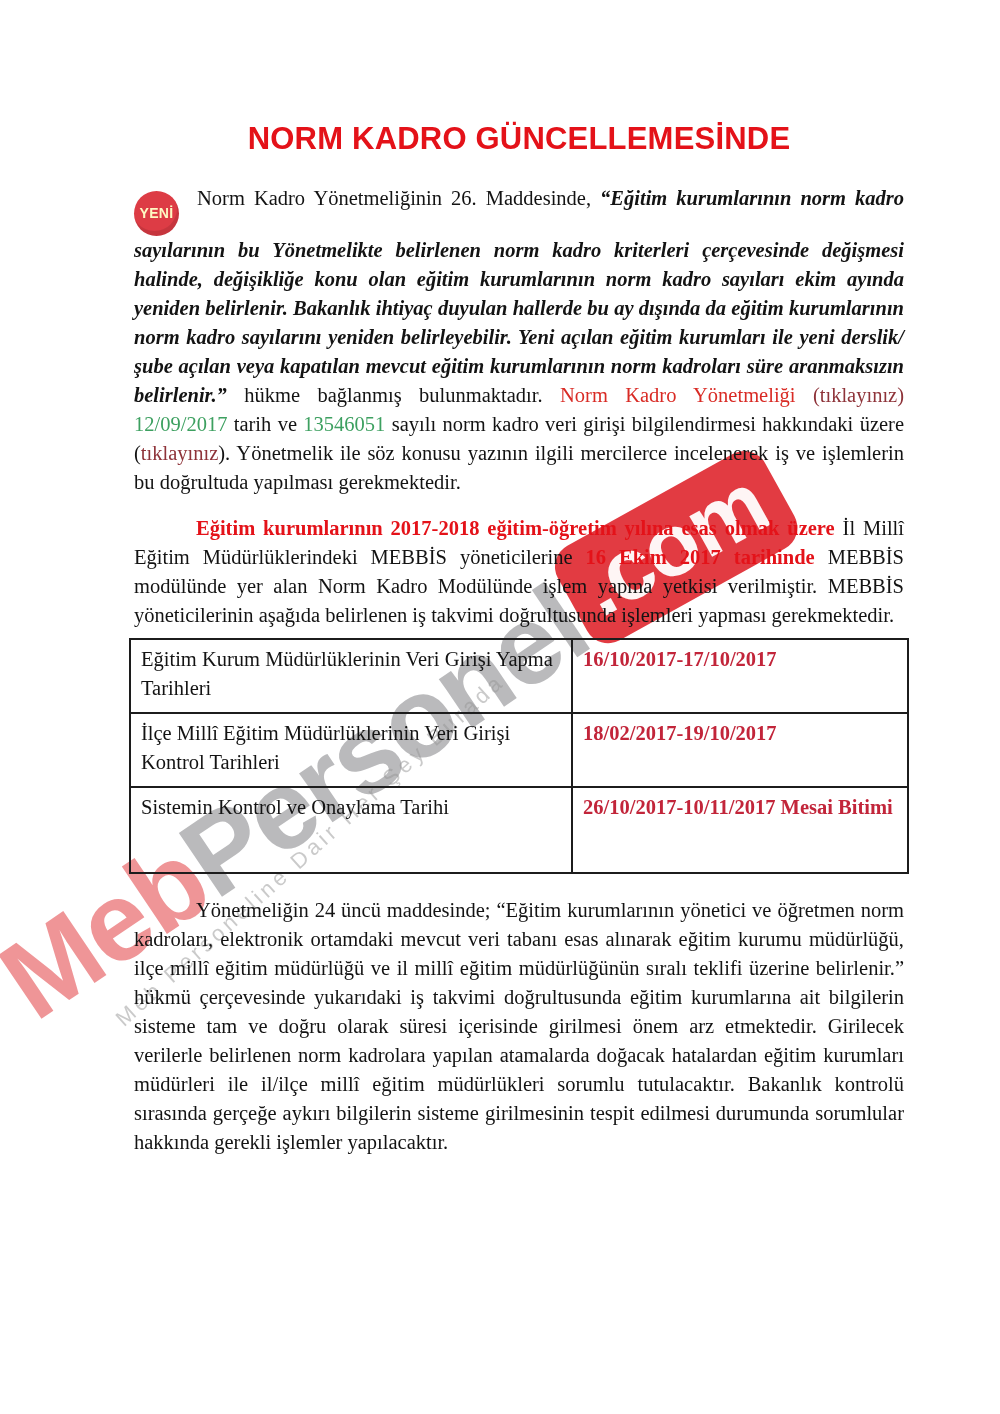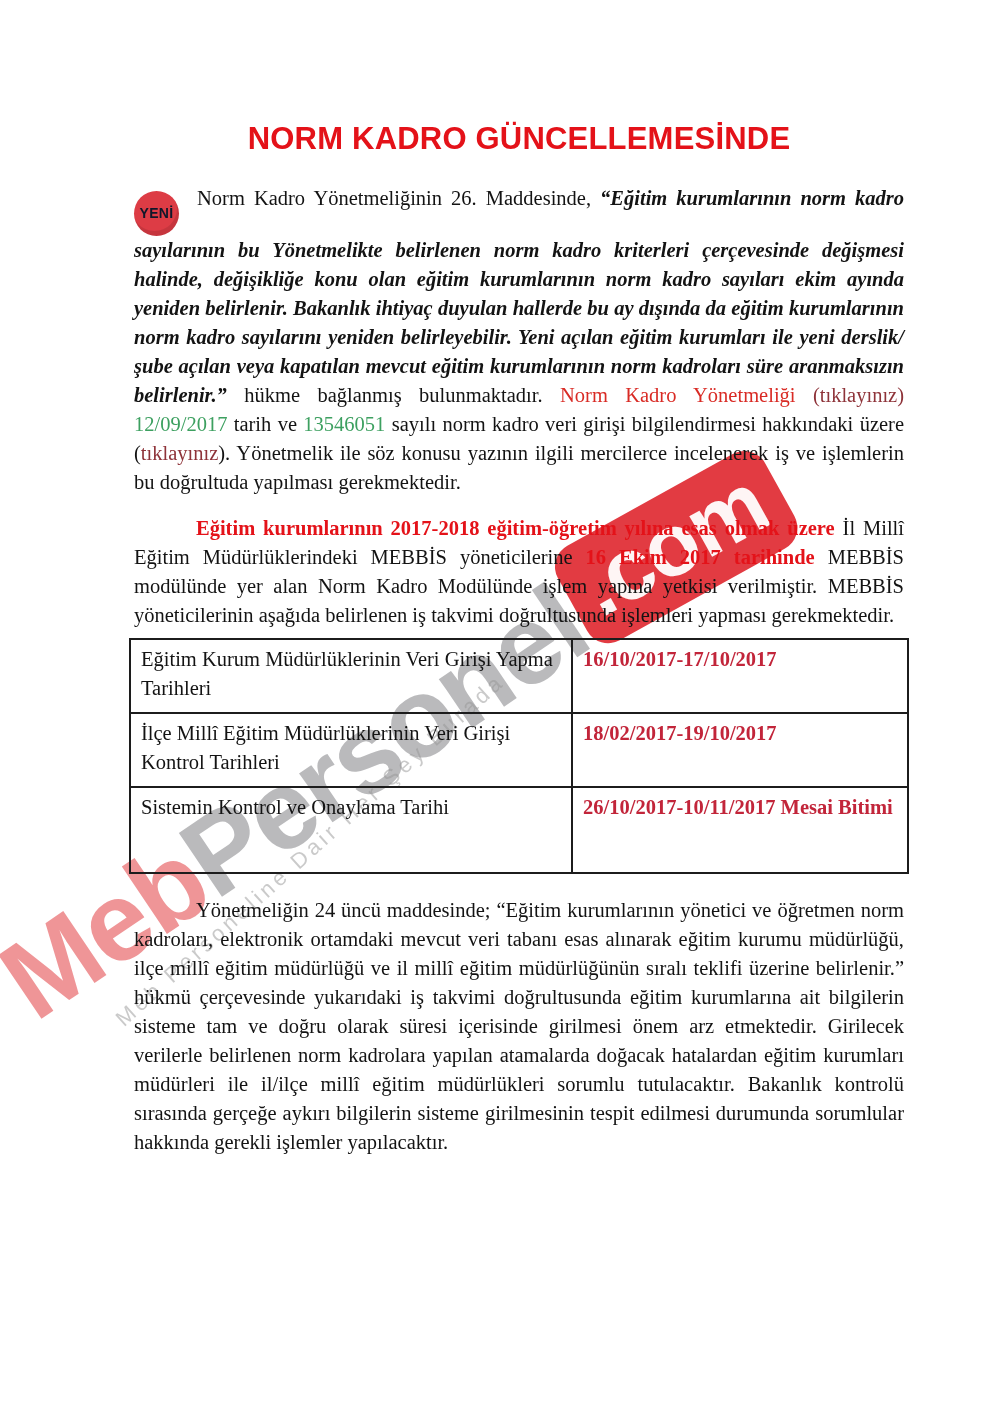--- a/index.html
+++ b/index.html
@@ -45,21 +45,21 @@
     display:inline-block;
     width:45px; height:45px;
     border-radius:50%;
     background:var(--badge-red, #dd3c45);
     text-align:center;
     vertical-align:-13px;
     margin-right:9px;
     box-shadow: inset -2px -5px 0 rgba(0,0,0,0.10);
   }
   .yeni-text {
-    color:#0f172a;
+    color:#fef9c3;
     font-family:"Liberation Sans", sans-serif;
     font-weight:700;
     font-size:14px;
     line-height:45px;
     letter-spacing:0.3px;
   }
 
   .q   { font-weight:700; font-style:italic; }
   .red-b { color:var(--highlight-red, #e41219); font-weight:700; }
   .link  { color:var(--link-red, #d92b25); cursor:pointer; text-decoration:none; }

